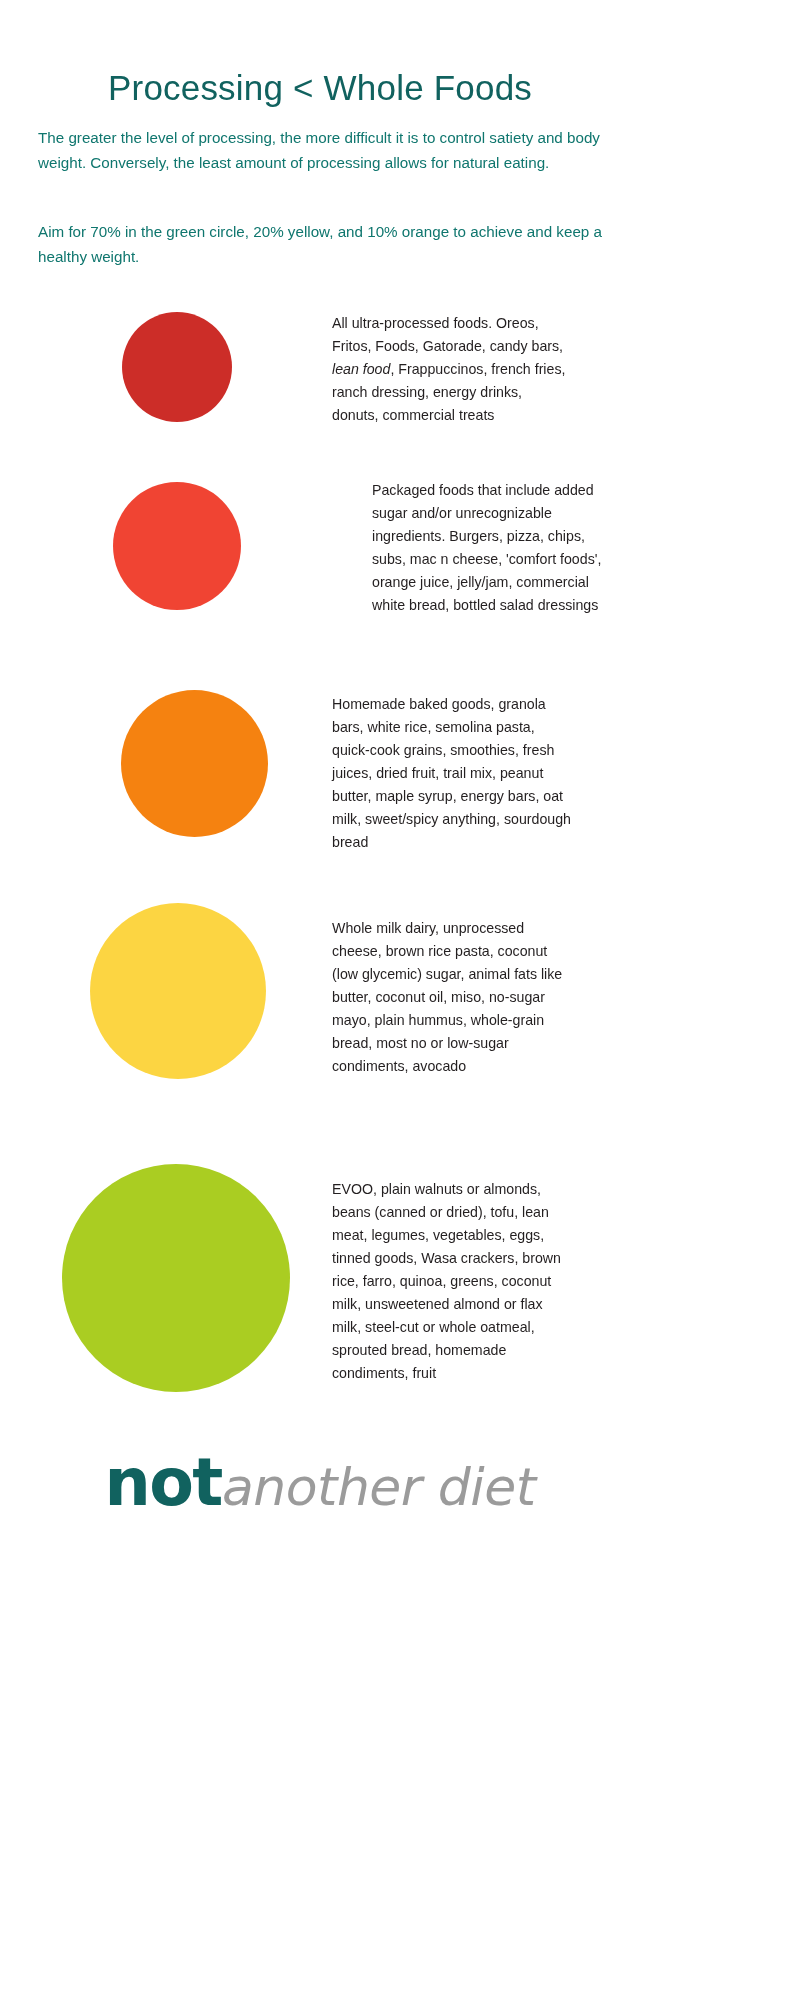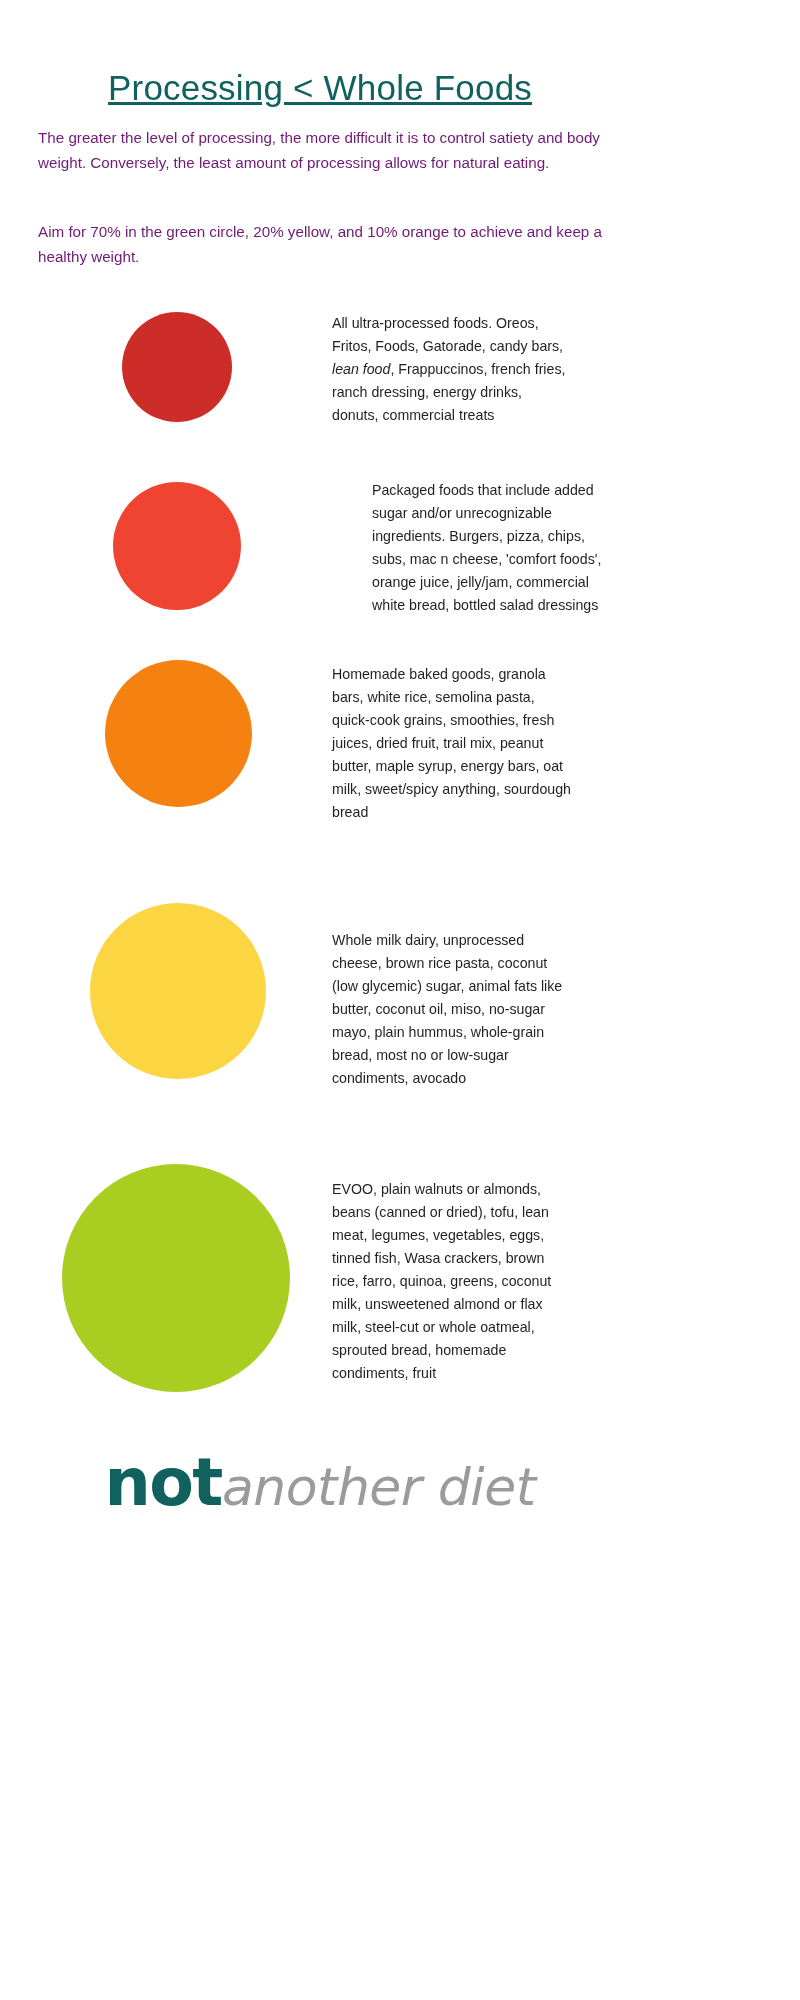--- a/index.html
+++ b/index.html
@@ -26,29 +26,28 @@
     position: absolute;
     left: 0;
     top: 44px;
     width: 640px;
     text-align: center;
     font-size: 35px;
     font-weight: 400;
     letter-spacing: 0.2px;
     color: #11625f;
     line-height: 1.2;
-    text-decoration: underline;
   }
   .intro {
     position: absolute;
     left: 38px;
     width: 566px;
     font-size: 15.2px;
     line-height: 1.62;
-    color: #701a75;
+    color: #0f766e;
   }
   .intro-1 { top: 111px; }
   .intro-2 { top: 205px; }
 
   
   .row {
     position: absolute;
     left: 0;
     width: 640px;
   }
@@ -76,27 +75,27 @@
 
   
   .row-1 { top: 298px; height: 150px; }
   .row-1 .circle { left: 122px; top: 14px; width: 110px; height: 110px; }
   .row-1 .list-text { left: 332px; top: 0px; }
 
   .row-2 { top: 465px; height: 190px; }
   .row-2 .circle { left: 113px; top: 17px; width: 128px; height: 128px; }
   .row-2 .list-text { left: 332px; top: 0px; margin-left: 40px; }
 
-  .row-3 { top: 649px; height: 190px; }
+  .row-3 { top: 679px; height: 190px; padding-left: 16px; }
   .row-3 .circle { left: 105px; top: 11px; width: 147px; height: 147px; }
   .row-3 .list-text { left: 332px; top: 0px; }
 
   .row-4 { top: 903px; height: 190px; }
   .row-4 .circle { left: 90px; top: 0px; width: 176px; height: 176px; }
-  .row-4 .list-text { left: 332px; top: 12px; }
+  .row-4 .list-text { left: 332px; top: 0px; }
 
   .row-5 { top: 1164px; height: 220px; }
   .row-5 .circle { left: 62px; top: 0px; width: 228px; height: 228px; }
   .row-5 .list-text { left: 332px; top: 0px; }
 
   
   .logo {
     position: absolute;
     left: 0;
     top: 1445px;
@@ -155,20 +154,20 @@
     <div class="circle-wrap">
       <span class="circle" style="background:#fcd542;"></span>
     </div>
     <p class="list-text">Whole milk dairy, unprocessed cheese, brown rice pasta, coconut (low glycemic) sugar, animal fats like butter, coconut oil, miso, no-sugar mayo, plain hummus, whole-grain bread, most no or low-sugar condiments, avocado</p>
   </div>
 
   <div class="row row-5">
     <div class="circle-wrap">
       <span class="circle" style="background:#aacd22;"></span>
     </div>
-    <p class="list-text">EVOO,  plain walnuts or almonds, beans (canned or dried), tofu, lean meat, legumes, vegetables, eggs, tinned fish, Wasa crackers, brown rice, farro, quinoa, greens, coconut milk, unsweetened almond or flax milk, steel-cut or whole oatmeal, sprouted bread, homemade condiments, fruit</p>
+    <p class="list-text">EVOO,  plain walnuts or almonds, beans (canned or dried), tofu, lean meat, legumes, vegetables, eggs, tinned goods, Wasa crackers, brown rice, farro, quinoa, greens, coconut milk, unsweetened almond or flax milk, steel-cut or whole oatmeal, sprouted bread, homemade condiments, fruit</p>
   </div>
 
   <div class="logo">
     <span class="logo-not">not</span><span class="logo-rest">another diet</span>
   </div>
 
 </div>
 
 </body></html>

